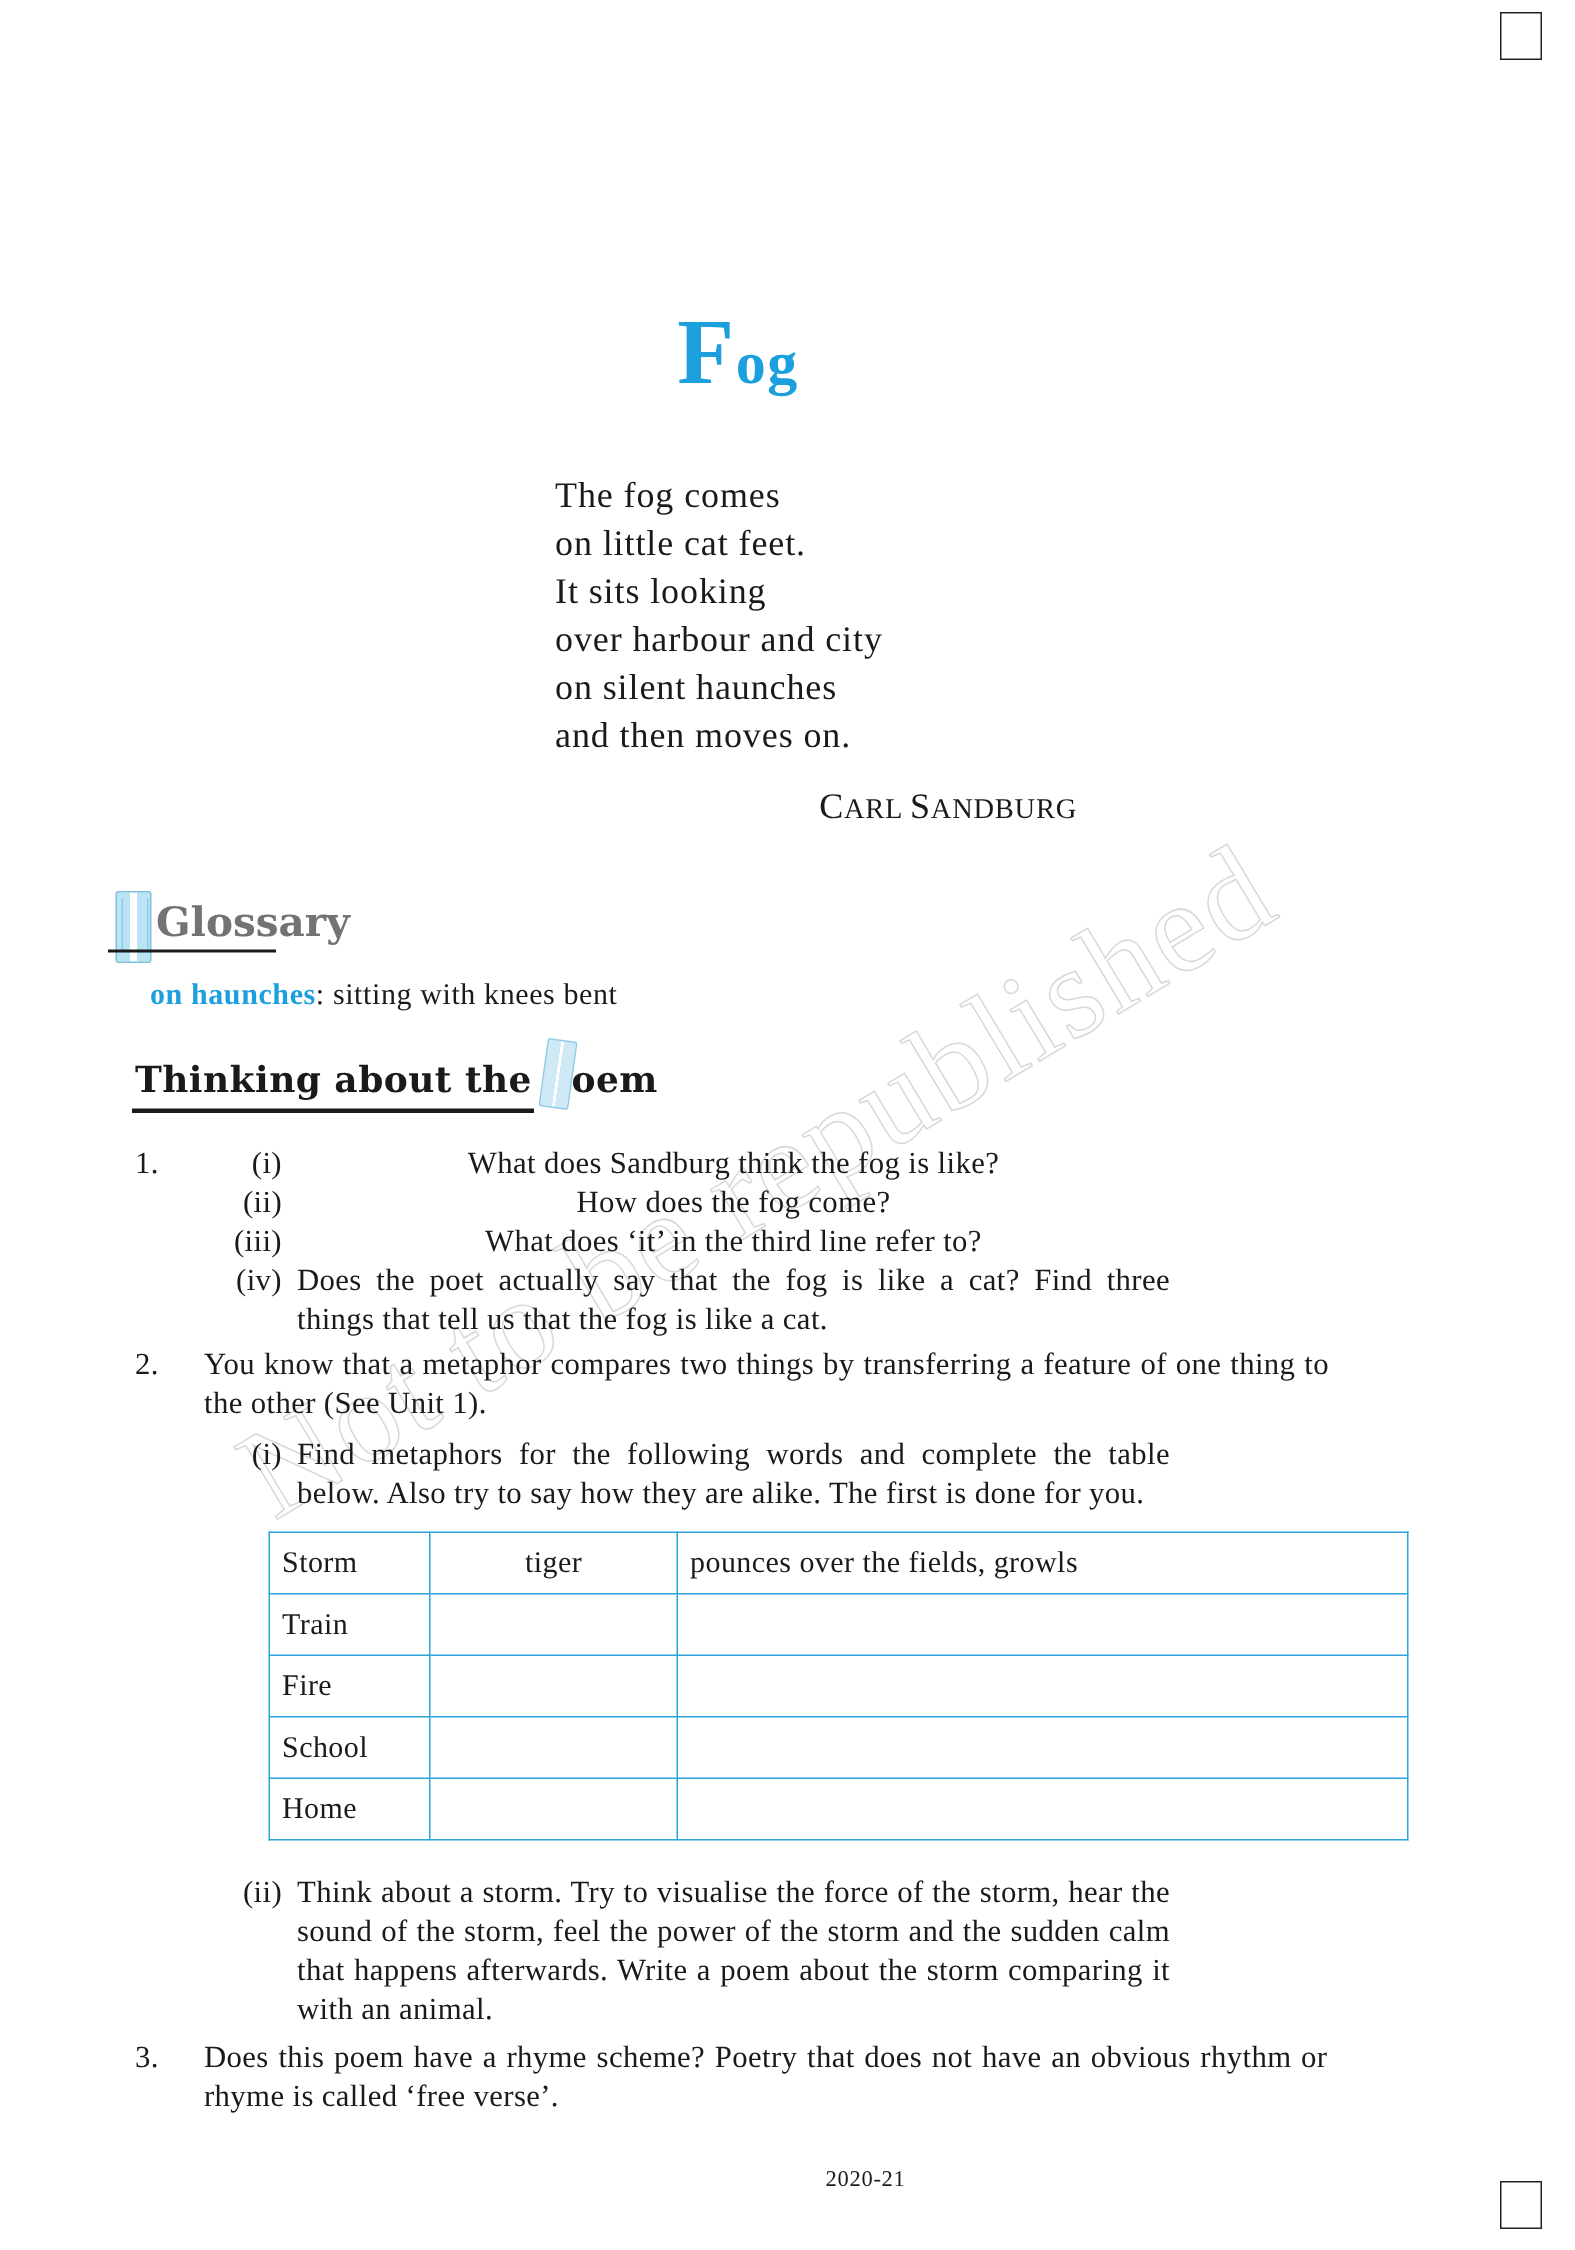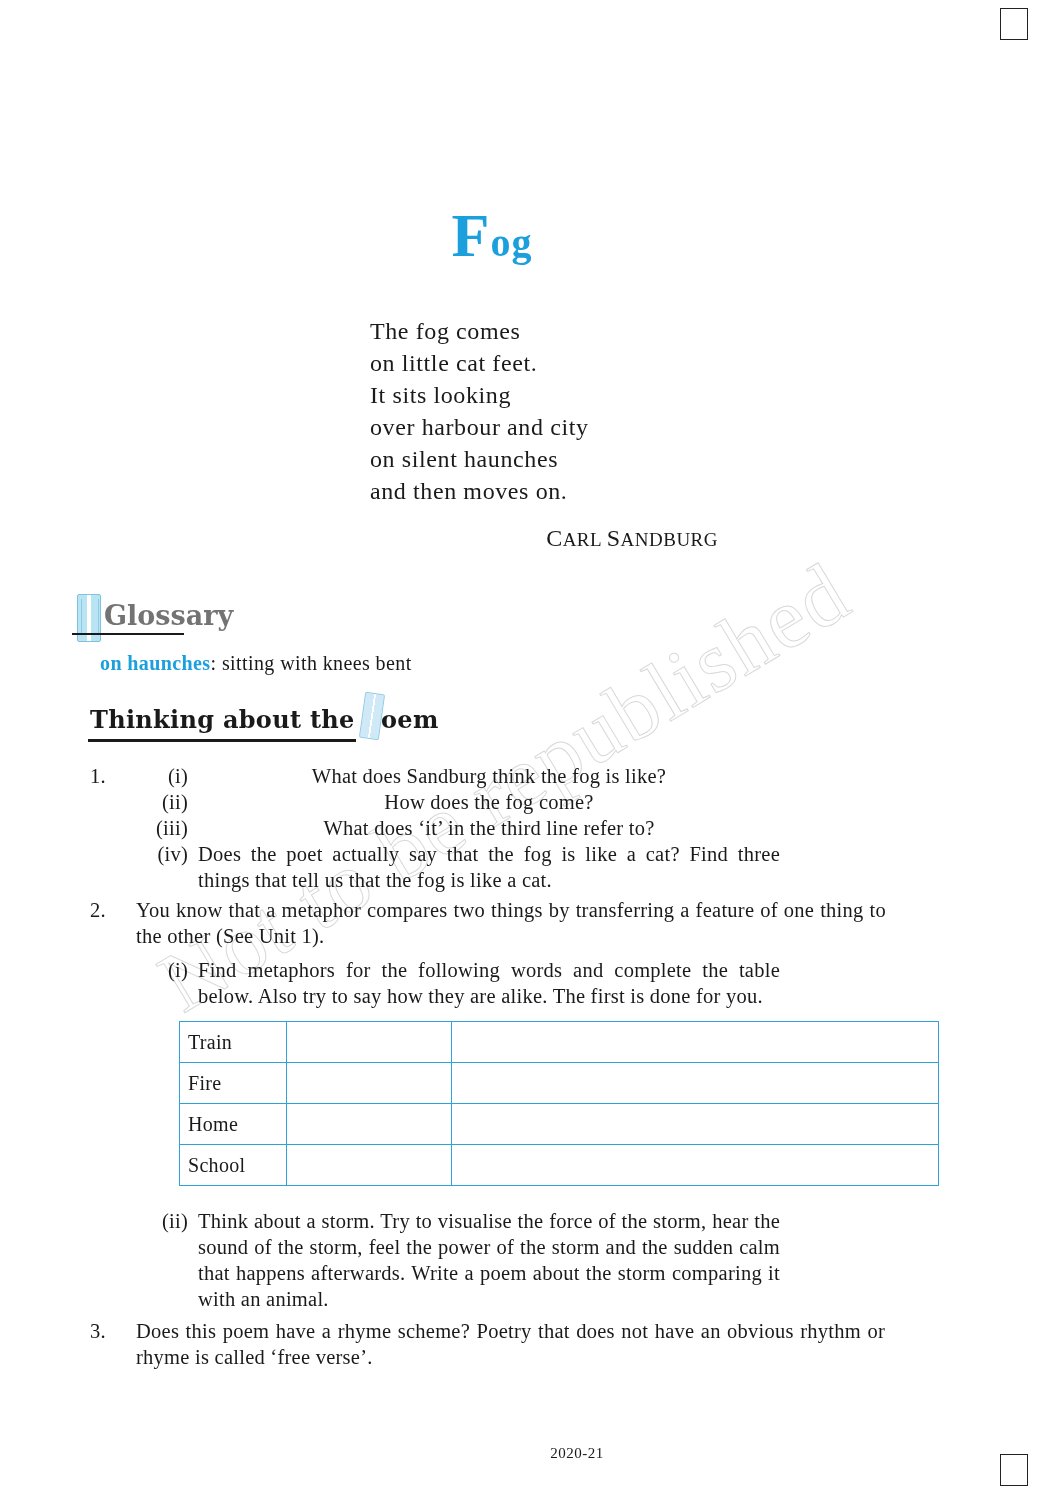--- a/index.html
+++ b/index.html
@@ -325,40 +325,45 @@
     </div>
 
     <div class="q-row" style="margin-top:8px;">
       <div class="q-num"></div>
       <div class="q-rom">(i)</div>
       <div class="q-text">Find metaphors for the following words and complete the table below. Also try to say how they are alike. The first is done for you.</div>
     </div>
 
     <table class="meta-table">
       <tbody>
+          <tr>
+        <td class="c1">Storm</td>
+        <td class="c2">tiger</td>
+        <td class="c3">pounces over the fields, growls</td>
+      </tr>
       <tr>
         <td class="c1">Train</td>
         <td class="c2"></td>
         <td class="c3"></td>
       </tr>
       <tr>
         <td class="c1">Fire</td>
         <td class="c2"></td>
         <td class="c3"></td>
       </tr>
       <tr>
+        <td class="c1">School</td>
+        <td class="c2"></td>
+        <td class="c3"></td>
+      </tr>
+      <tr>
         <td class="c1">Home</td>
         <td class="c2"></td>
         <td class="c3"></td>
       </tr>
-      <tr>
-        <td class="c1">School</td>
-        <td class="c2"></td>
-        <td class="c3"></td>
-      </tr>
     </tbody>
       </table>
 
     <div class="q-row" style="margin-top:22px;">
       <div class="q-num"></div>
       <div class="q-rom">(ii)</div>
       <div class="q-text">Think about a storm. Try to visualise the force of the storm, hear the sound of the storm, feel the power of the storm and the sudden calm that happens afterwards. Write a poem about the storm comparing it with an animal.</div>
     </div>
 
     <div class="q-row" style="margin-top:6px;">

